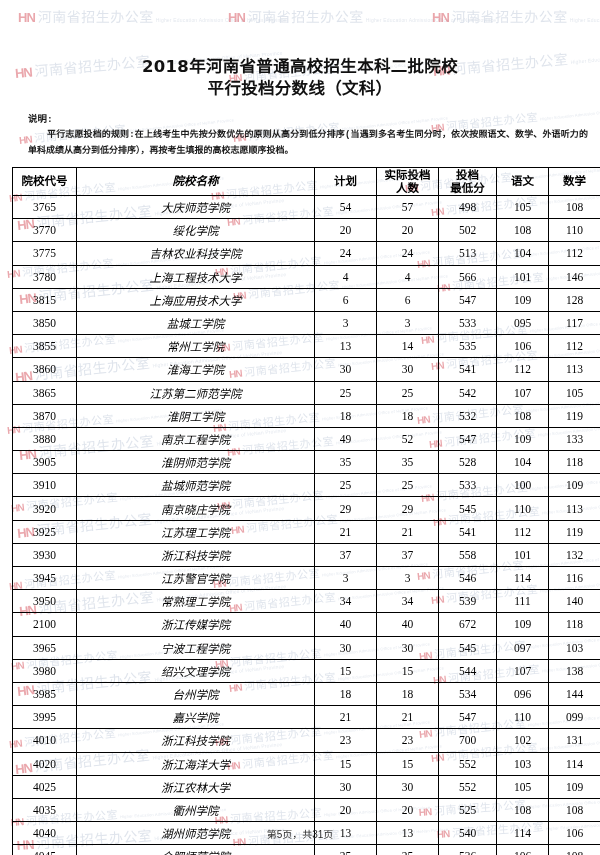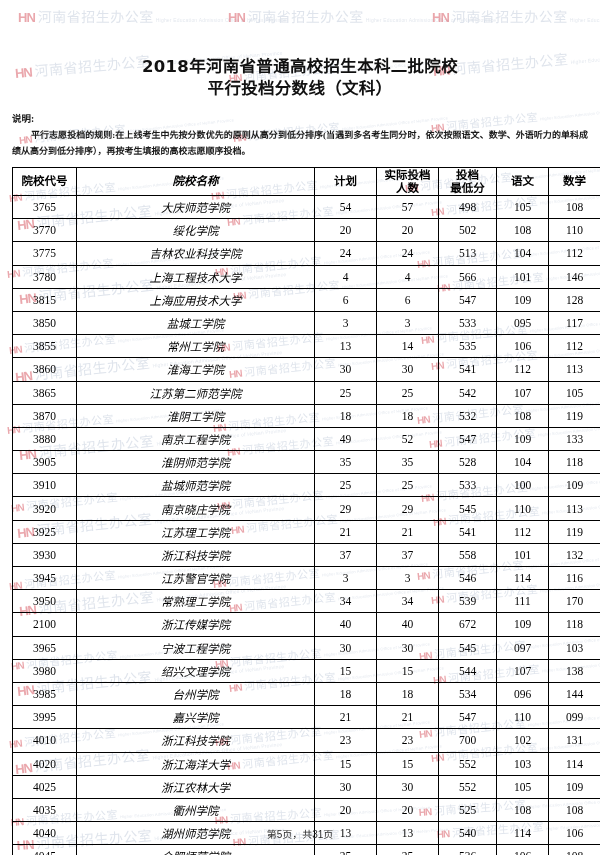--- a/index.html
+++ b/index.html
@@ -72,22 +72,23 @@
     font-weight: bold;
     line-height: 22px;
     color: #111;
     letter-spacing: 0.3px;
   }
 
   #note-block {
     margin-top: 12px;
     font-size: 9.5px;
     line-height: 15px;
-    font-family: Liberation Serif, serif;
+    font-family: Liberation Mono, monospace;
     color: #1a1a1a;
+    margin-left: 16px;
   }
   .note-label {
     font-weight: bold;
     font-size: 9.5px;
     display: block;
     margin-bottom: 1px;
   }
   .note-body {
     display: block;
     text-indent: 19px;
@@ -421,21 +422,21 @@
           <td>114</td>
           <td>116</td>
         </tr>
         <tr>
           <td>3950</td>
           <td class="c-name">常熟理工学院</td>
           <td>34</td>
           <td>34</td>
           <td>539</td>
           <td>111</td>
-          <td>170</td>
+          <td>140</td>
         </tr>
         <tr>
           <td>2100</td>
           <td class="c-name">浙江传媒学院</td>
           <td>40</td>
           <td>40</td>
           <td>672</td>
           <td>109</td>
           <td>118</td>
         </tr>

